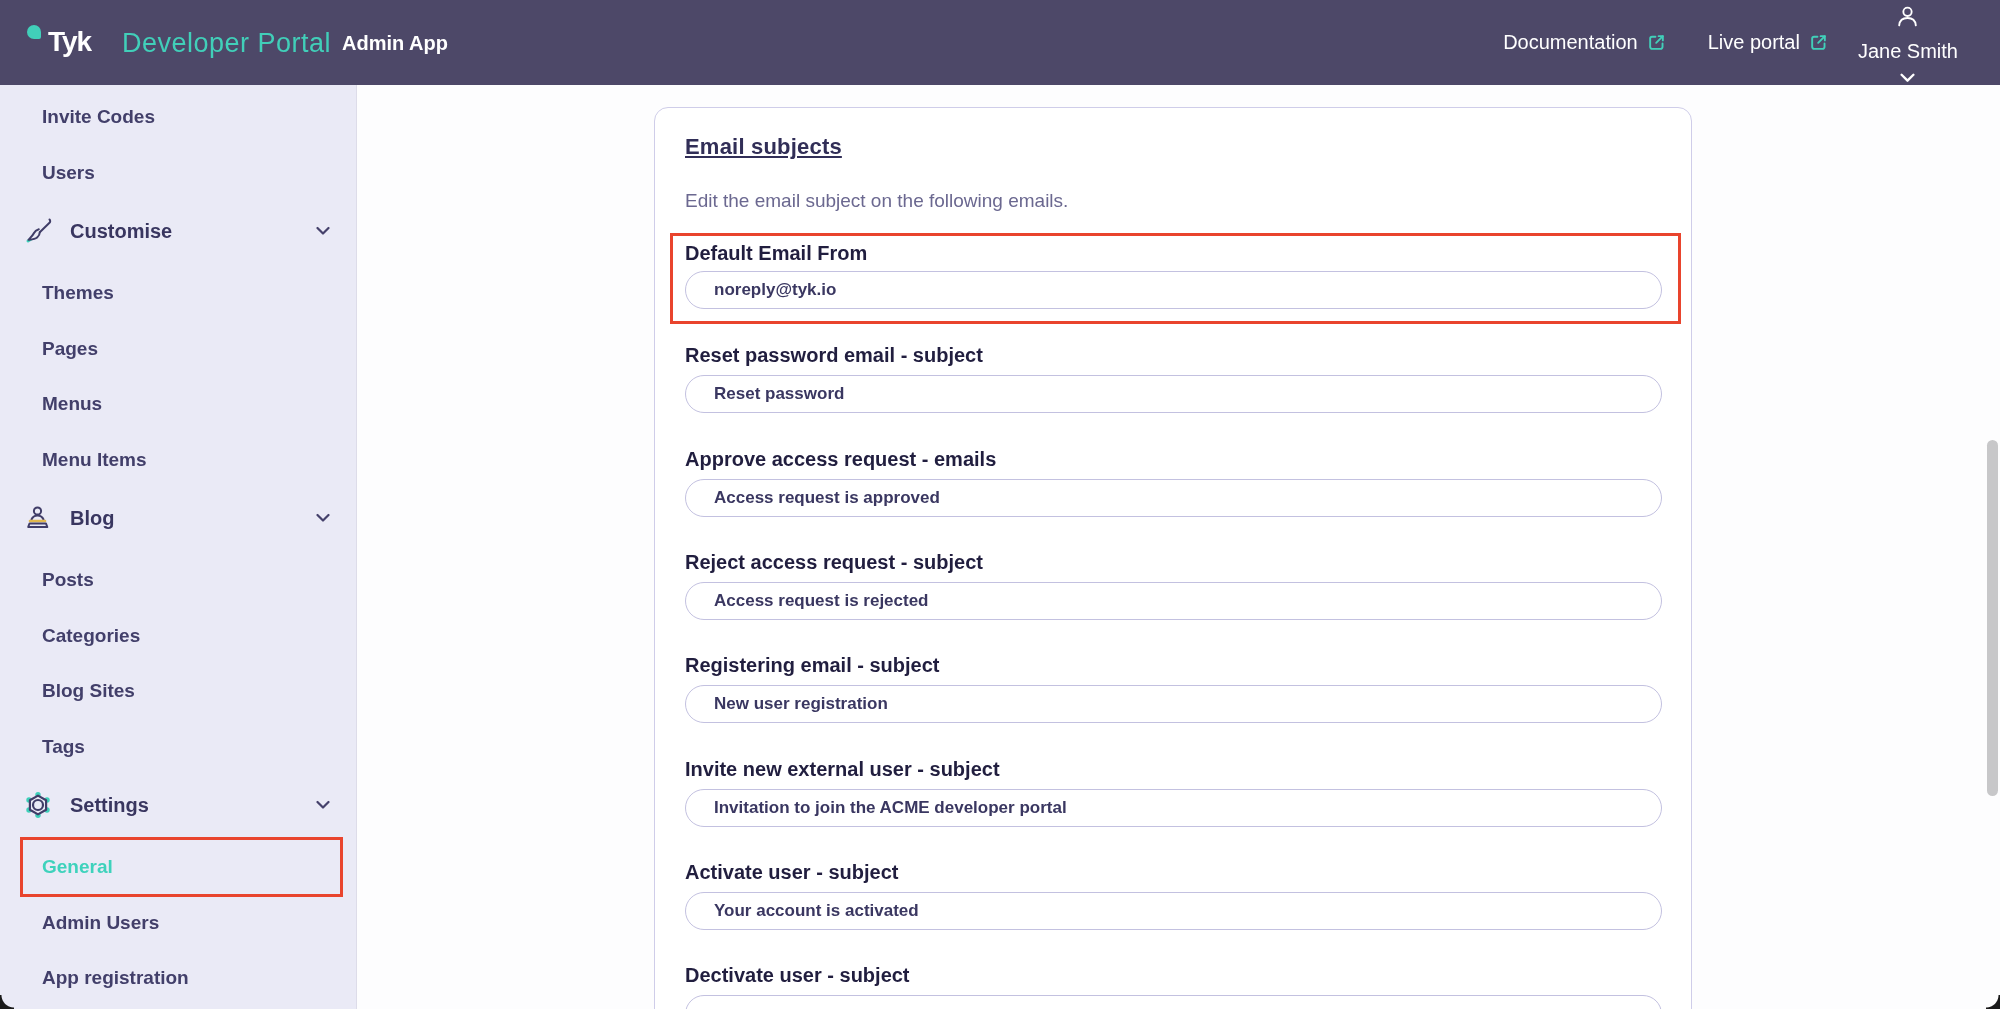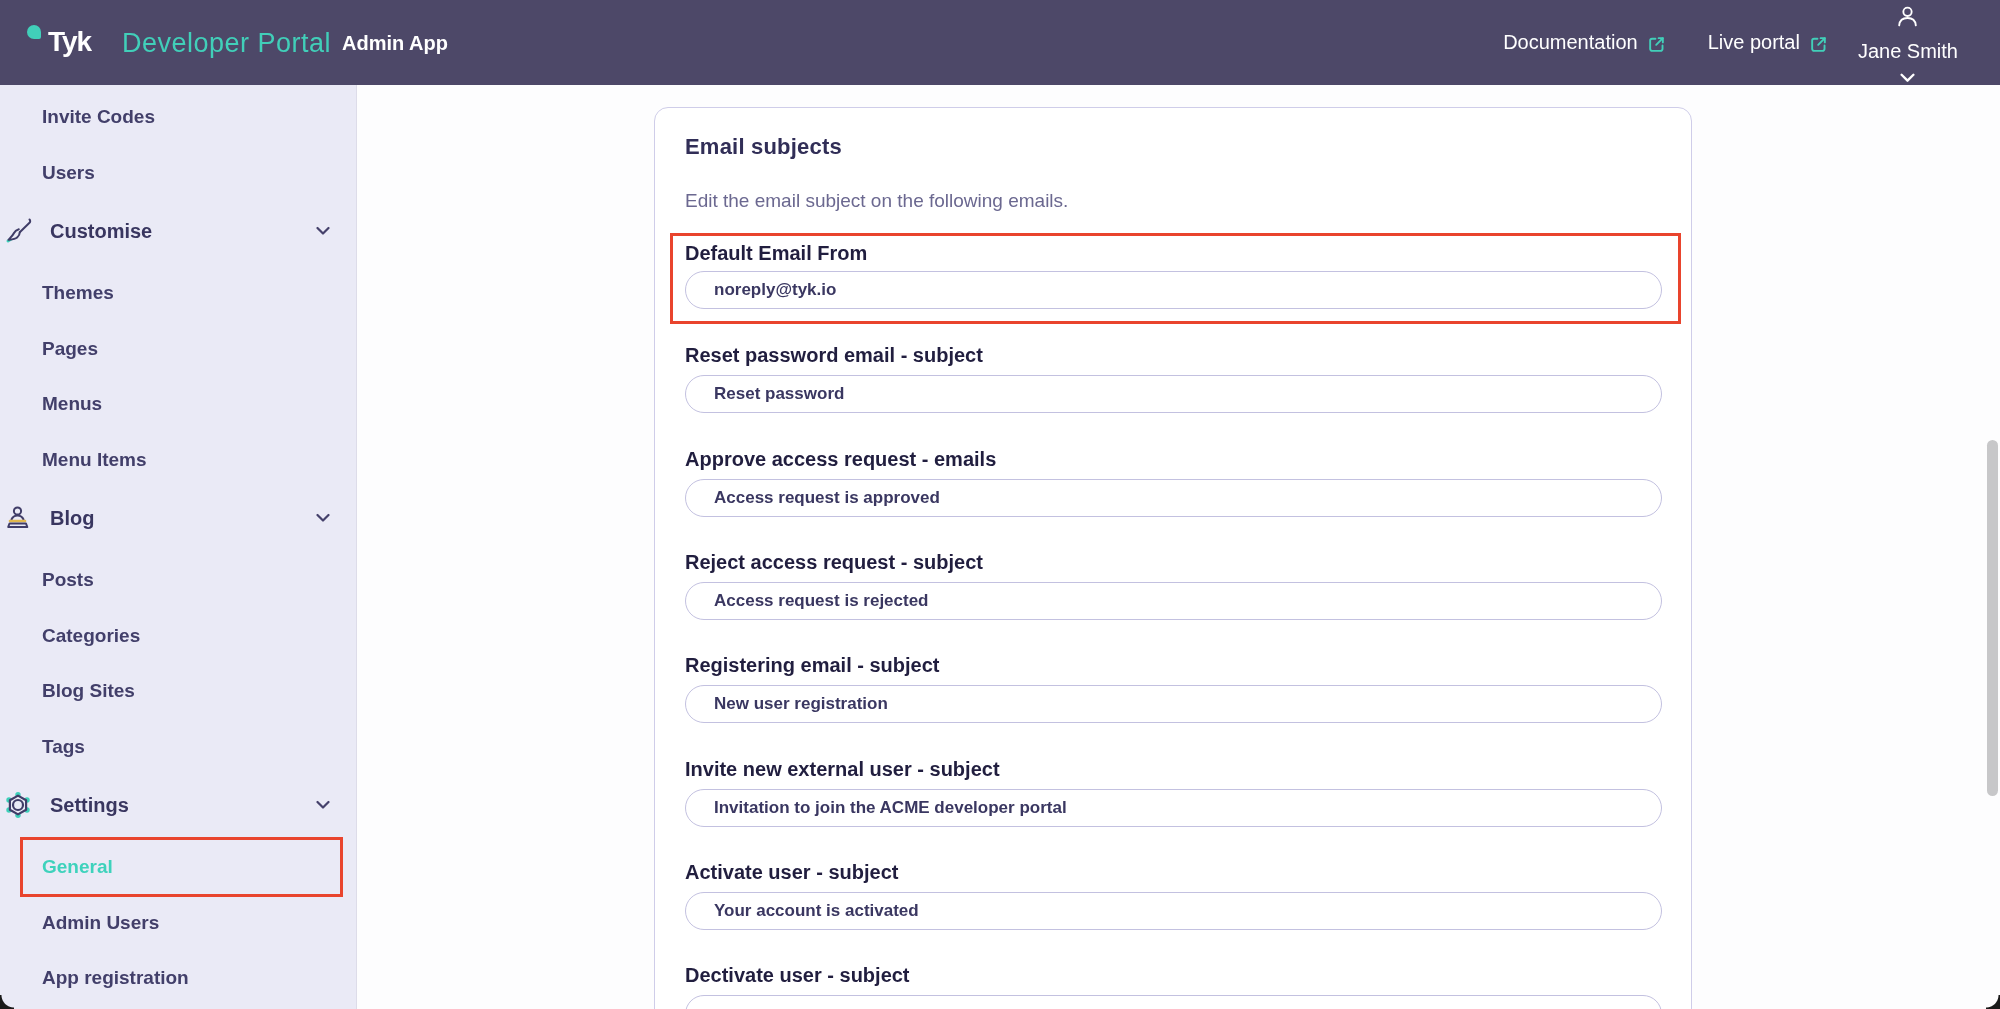--- a/index.html
+++ b/index.html
@@ -10,43 +10,43 @@
   
   .app-header { position:absolute; left:0; top:0; width:2000px; height:85px; background:#4d4868; z-index:5; }
   .logo-leaf { position:absolute; left:27px; top:25px; width:14px; height:14px; background:#41cfb9;
                border-radius:7px 7px 2px 7px; }
   .brand { position:absolute; left:48px; top:15px; color:#fff; font-size:28px; font-weight:700;
            line-height:54px; letter-spacing:-1px; }
   .product { position:absolute; left:122px; top:20px; color:#41cfb9; font-size:27px; font-weight:400;
              line-height:46px; letter-spacing:0.5px; }
   .app-label { position:absolute; left:342px; top:27px; color:#fff; font-size:20px; font-weight:700; line-height:32px; }
   .header-right { position:absolute; right:42px; top:0; height:85px; display:flex; align-items:center; }
-  .hnav-link { display:flex; align-items:flex-end; gap:9px; color:#fff; font-size:20px; cursor:pointer; }
+  .hnav-link { display:flex; align-items:center; gap:9px; color:#fff; font-size:20px; cursor:pointer; }
   .hnav-gap-lg { width:42px; } .hnav-gap-md { width:30px; }
   .user-menu { display:flex; align-items:center; gap:10px; color:#fff; font-size:20px; cursor:pointer;flex-direction:column; }
   .icon { display:inline-flex; align-items:center; justify-content:center; }
 
   
   .sidebar { position:absolute; left:0; top:85px; width:357px; height:924px; background:#eaeaf6;
              border-right:1px solid #dddce9; z-index:4; }
   .nav-item { position:absolute; left:0; width:357px; height:54px; display:flex; align-items:center;
               color:#423f6a; font-size:19px; font-weight:700; cursor:pointer; }
   .nav-item.sub { padding-left:42px; }
-  .nav-item.section { padding-left:4px; font-size:20px; color:#393660; }
+  .nav-item.section { padding-left:24px; font-size:20px; color:#393660; }
   .nav-item.section .side-icon { width:28px; height:28px; margin-right:18px; flex:none; }
   .nav-item .chev { position:absolute; right:27px; top:50%; transform:translateY(-50%); color:#45416b; }
   .nav-item.active { color:#3ed2bc; }
   .nav-item.highlighted::after { content:""; position:absolute; left:20px; width:317px; top:-3px; bottom:-3px;
               border:3px solid var(--red); }
 
   
   .card { position:absolute; left:654px; top:107px; width:1038px; height:980px; background:#fff;
           border:1.5px solid #cfcde9; border-radius:14px; }
   .card-title { position:absolute; left:685px; top:133px; font-size:22px; font-weight:700; color:#312e57;
-                line-height:28px; letter-spacing:0.2px; }
+                line-height:28px; letter-spacing:0.2px;text-decoration:underline; }
   .card-subtitle { position:absolute; left:685px; top:189px; font-size:19px; font-weight:400; color:#6b6890;
                    line-height:23px; }
   .field-group { position:absolute; left:685px; width:977px; }
   .field-group .f-label { display:block; font-size:20px; font-weight:700; color:#211e3f; line-height:24px;
                           margin-bottom:8px; }
   .field-group input { width:100%; height:38px; border:1.5px solid #c3c1e0; border-radius:25px;
                        padding:0 28px; font-family:"Liberation Sans","DejaVu Sans",sans-serif;
                        font-size:17px; font-weight:700; color:#3a3761; background:#fff; outline:none; }
   .field-group.highlighted { left:670px; width:1011px; border:3px solid var(--red); padding:5px 4px 12px 12px; }
   .field-group.highlighted .f-label { margin-bottom:6px; }

